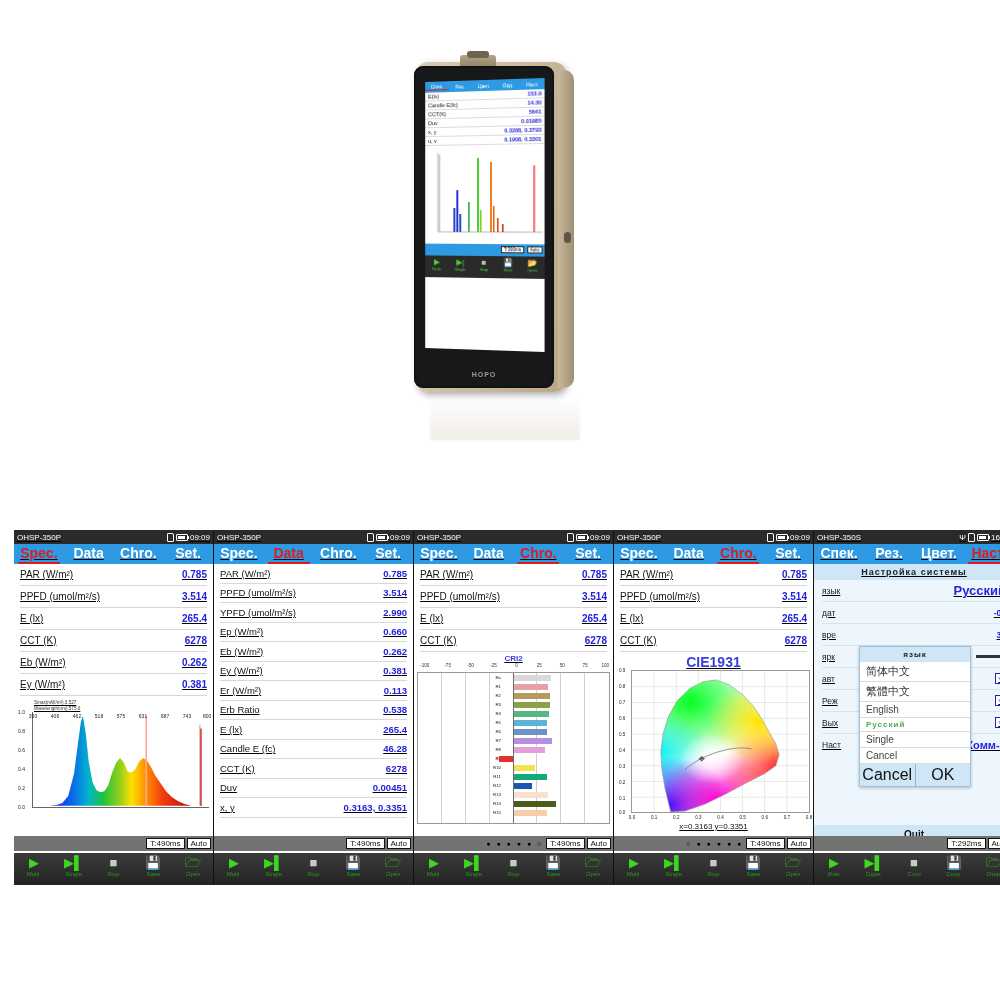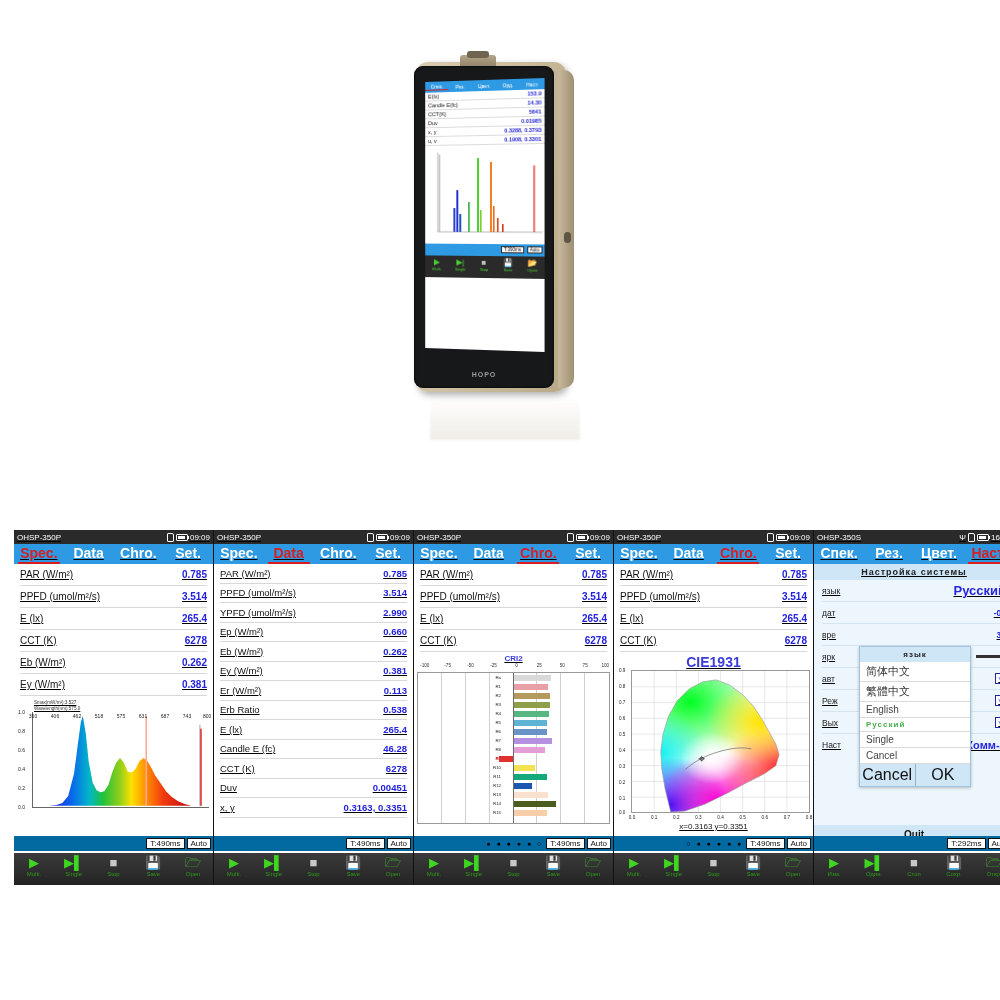--- a/index.html
+++ b/index.html
@@ -105,21 +105,21 @@
 
   
   .specwrap{ position:relative; margin: 4px 2px 0 2px; height:130px; }
   .spec-note{ font-size:4.6px; color:#333; line-height:5.6px; padding-left:18px; }
   .spec-plot{ position:relative; height:96px; margin:1px 2px 0 16px; border-left:1px solid #666; border-bottom:1px solid #666;}
   .spec-yt{ position:absolute; left:-15px; font-size:5px; color:#222; transform:translateY(-3px); }
   .spec-xt{ position:absolute; top:1px; font-size:5px; color:#222; transform:translateX(-50%); }
   .curve{ position:absolute; left:0; right:0; bottom:0; top:0; }
 
   .footbar{ position:absolute; bottom:34px; left:0; width:100%; height:15px;
-            background:#0369a1; display:flex; align-items:center; }
+            background:#737373; display:flex; align-items:center; }
   .footbar .dots{ color:#000; font-size:7px; letter-spacing:2px; margin-left:auto; padding-right:3px;}
   .footbar .tbox{ background:#fff; border:1px solid #111; font-size:8px; padding:0 3px; color:#111; }
   .footbar .abox{ background:#fff; border:1px solid #111; font-size:8px; padding:0 3px; margin:0 2px 0 2px; color:#111;}
 
   .toolbar{ position:absolute; bottom:0; left:0; width:100%; height:32px;
             background:linear-gradient(180deg,#3b3b3b,#232323); display:flex; }
   .tool{ flex:1; text-align:center; padding-top:3px; }
   .tool .glyph{ display:block; color:#3fd621; font-size:13px; line-height:14px; }
   .tool .lbl{ display:block; color:#2e9a18; font-size:6px; line-height:8px; }
 

